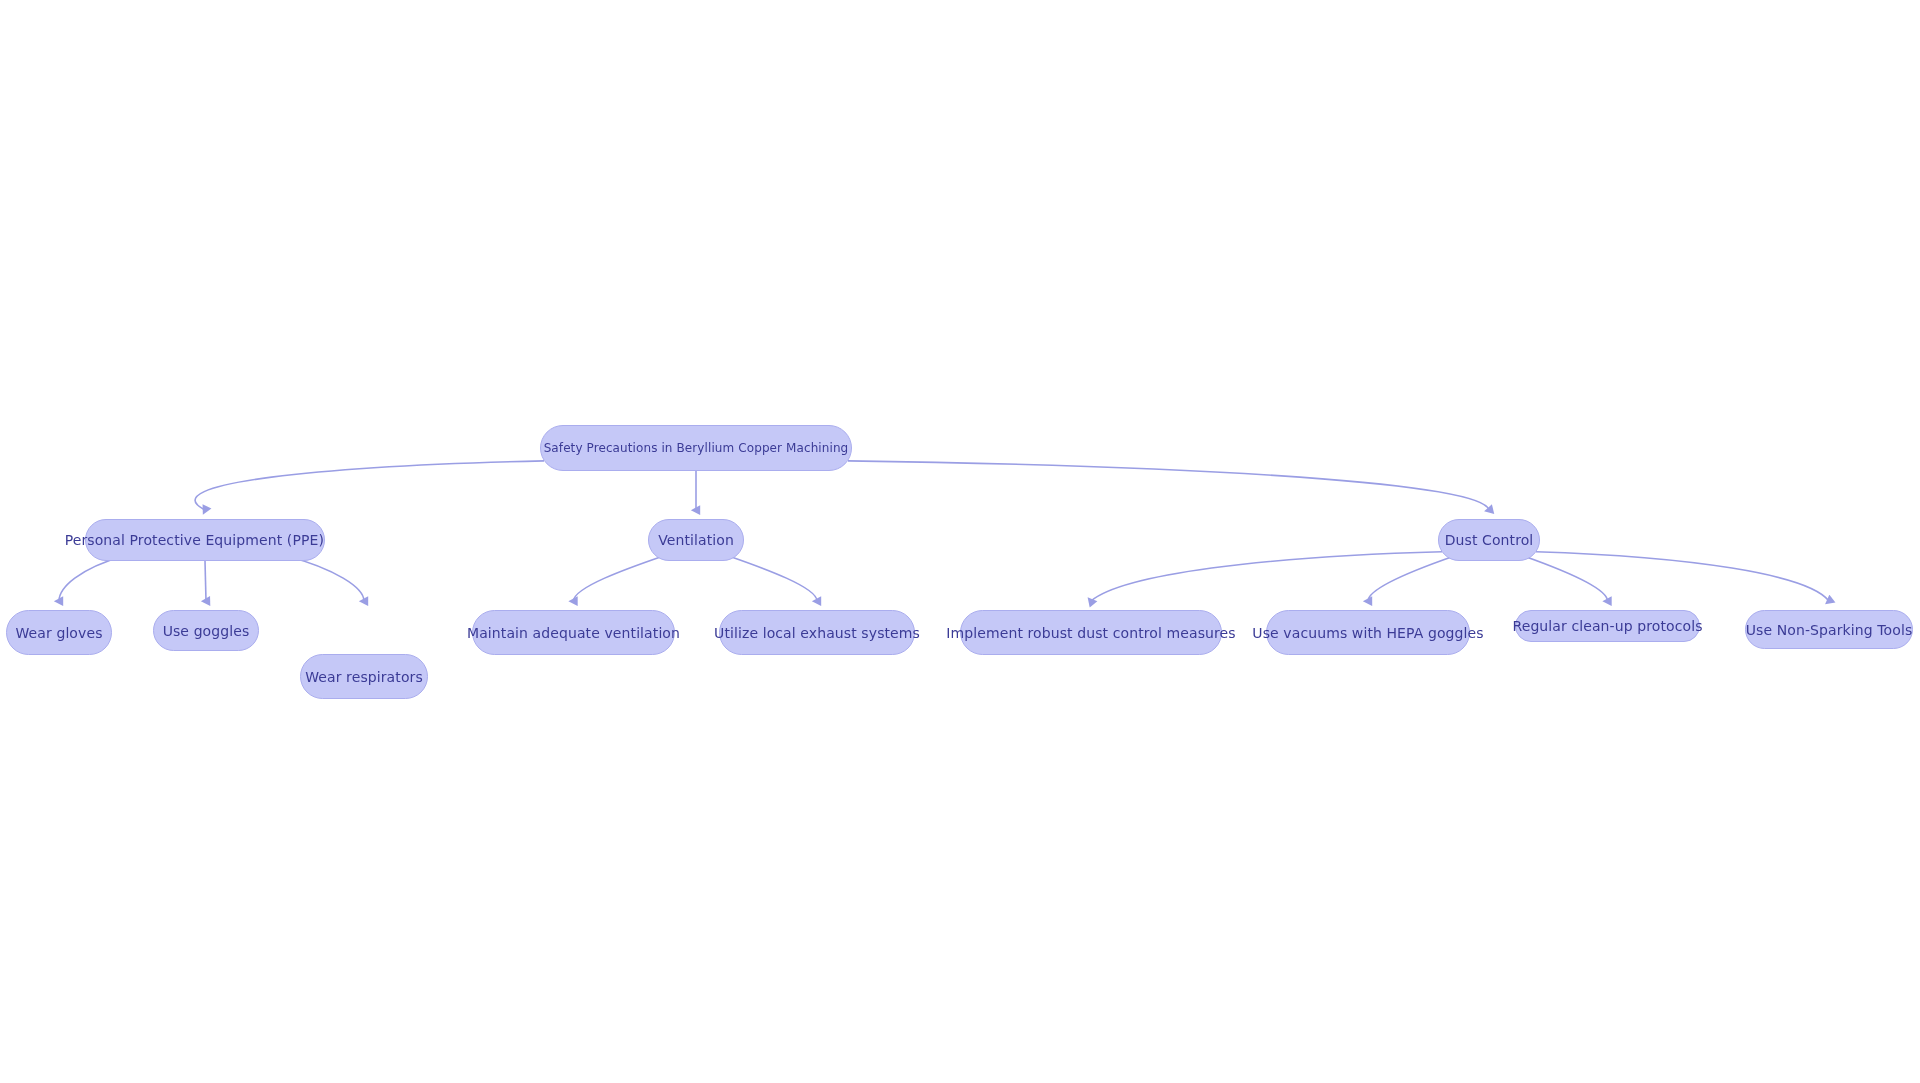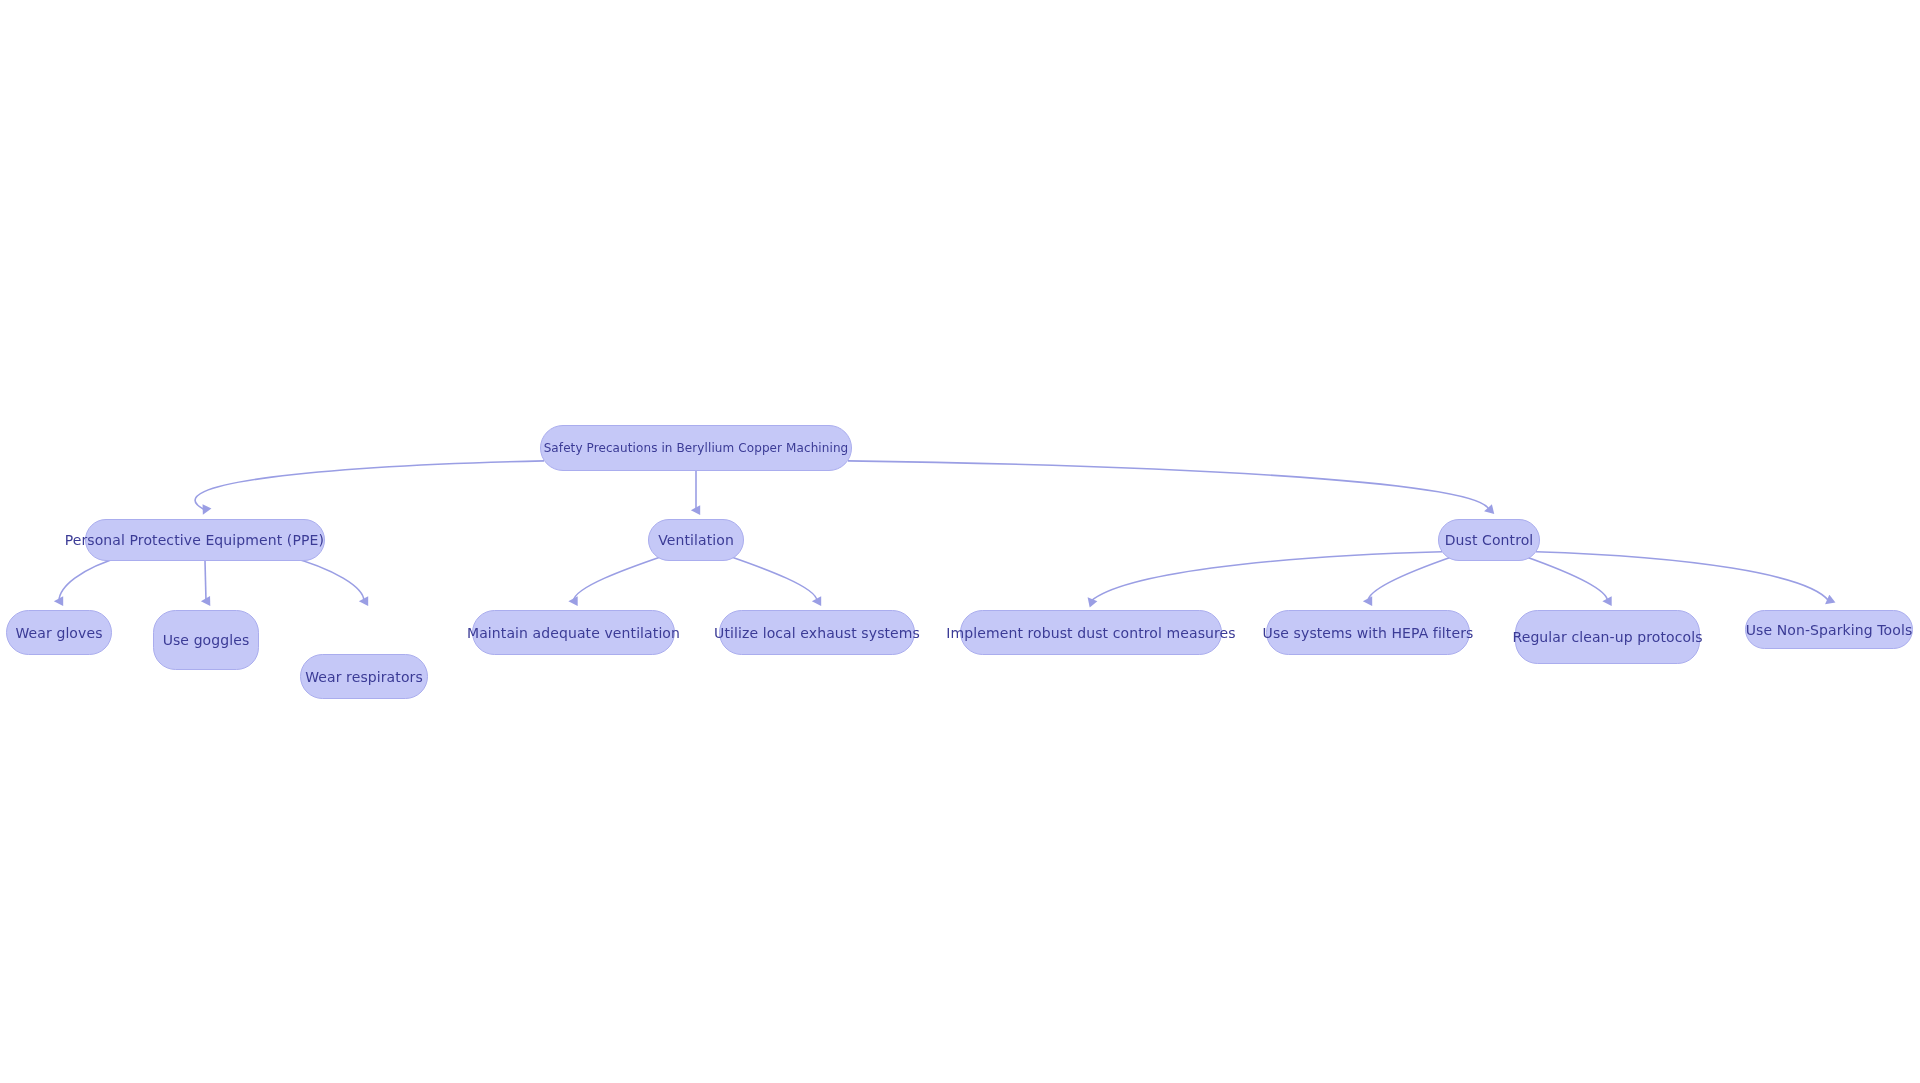--- a/index.html
+++ b/index.html
@@ -113,45 +113,45 @@
   </div>
 
   <div class="flow-node node-branch" style="left: 1438px; top: 519px; width: 102px; height: 42px; border-radius: 21px;">
     <span class="node-label">Dust Control</span>
   </div>
 
   <div class="flow-node node-leaf" style="left: 6px; top: 610px; width: 106px; height: 45px; border-radius: 22.5px;">
     <span class="node-label">Wear gloves</span>
   </div>
 
-  <div class="flow-node node-leaf" style="left: 153px; top: 610px; width: 106px; height: 60px; border-radius: 22.5px;">
+  <div class="flow-node node-leaf" style="left: 153px; top: 610px; width: 106px; height: 41px; border-radius: 22.5px;">
     <span class="node-label">Use goggles</span>
   </div>
 
   <div class="flow-node node-leaf" style="left: 300px; top: 610px; width: 128px; height: 45px; border-radius: 22.5px; margin-top: 44px;">
     <span class="node-label">Wear respirators</span>
   </div>
 
   <div class="flow-node node-leaf" style="left: 472px; top: 610px; width: 203px; height: 45px; border-radius: 22.5px;">
     <span class="node-label">Maintain adequate ventilation</span>
   </div>
 
   <div class="flow-node node-leaf" style="left: 719px; top: 610px; width: 196px; height: 45px; border-radius: 22.5px;">
     <span class="node-label">Utilize local exhaust systems</span>
   </div>
 
   <div class="flow-node node-leaf" style="left: 960px; top: 610px; width: 262px; height: 45px; border-radius: 22.5px; text-align: right;">
     <span class="node-label">Implement robust dust control measures</span>
   </div>
 
   <div class="flow-node node-leaf" style="left: 1266px; top: 610px; width: 204px; height: 45px; border-radius: 22.5px;">
-    <span class="node-label">Use systems with HEPA filters</span>
+    <span class="node-label">Use vacuums with HEPA goggles</span>
   </div>
 
-  <div class="flow-node node-leaf" style="left: 1515px; top: 610px; width: 185px; height: 54px; border-radius: 22.5px;">
+  <div class="flow-node node-leaf" style="left: 1515px; top: 610px; width: 185px; height: 32px; border-radius: 22.5px;">
     <span class="node-label">Regular clean-up protocols</span>
   </div>
 
   <div class="flow-node node-leaf" style="left: 1745px; top: 610px; width: 168px; height: 39px; border-radius: 22.5px;">
     <span class="node-label">Use Non-Sparking Tools</span>
   </div>
 
 </div>
 
 </body></html>

